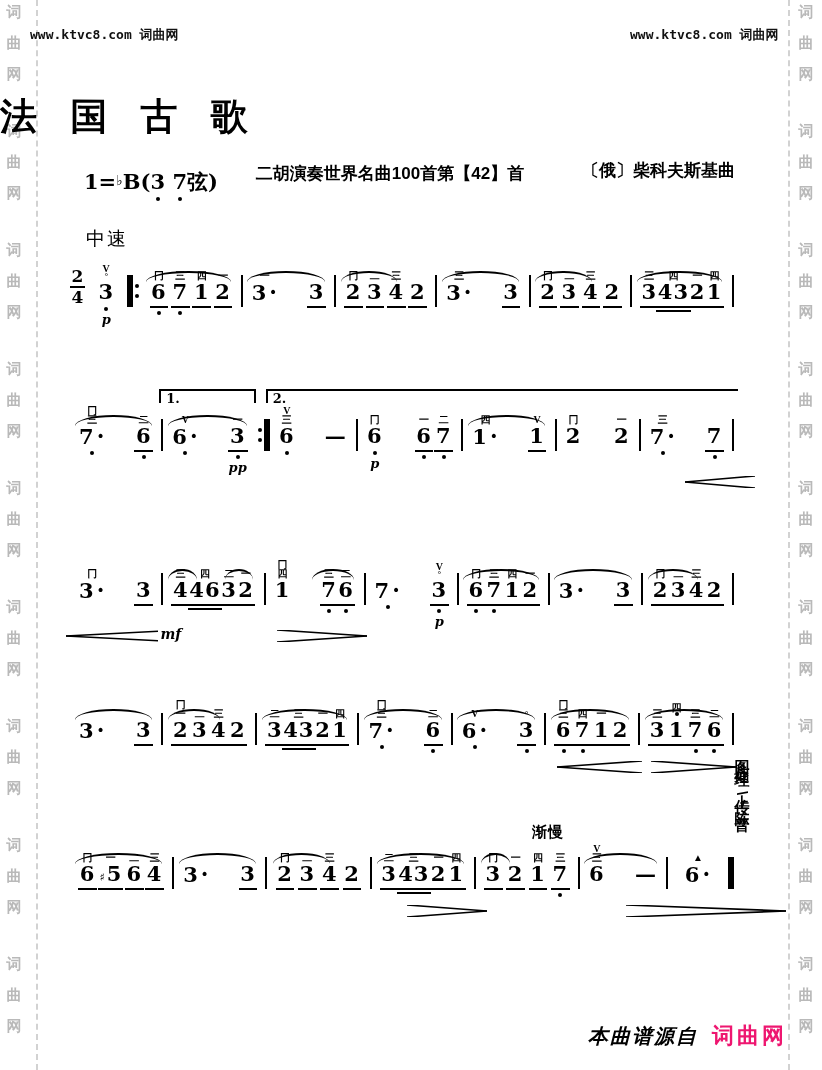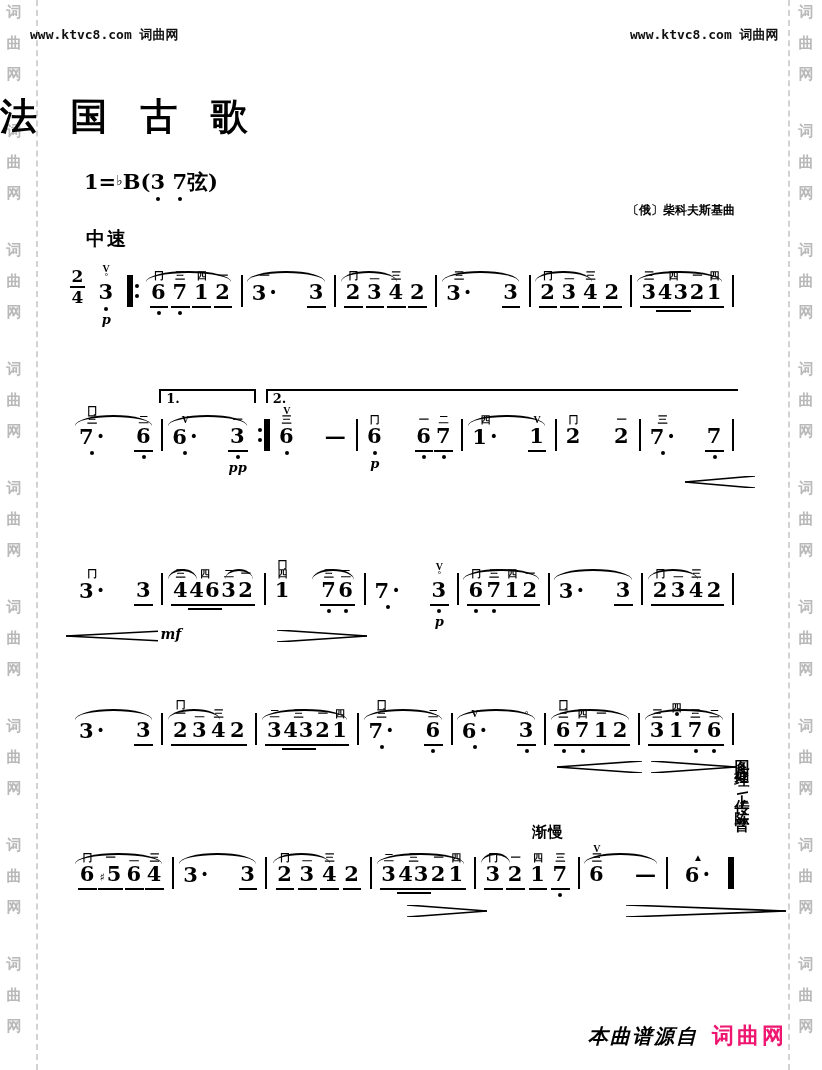--- a/index.html
+++ b/index.html
@@ -21,28 +21,28 @@
            font-weight:bold;font-size:13px;letter-spacing:0px;color:#111;}
   #url-left{left:30px;}
   #url-right{left:630px;}
 
   
   #title{position:absolute;top:92px;left:0;width:780px;text-align:left;
          font-family:"Liberation Serif",serif;font-size:37px;font-weight:bold;letter-spacing:12px;}
   #series{position:absolute;top:162px;left:180px;width:420px;text-align:center;
           font-size:17px;font-weight:bold;}
   #composer{position:absolute;top:158px;left:440px;width:295px;text-align:right;
-            font-size:12px;font-weight:bold;line-height:26px;margin-top:39px;}
+            font-size:17px;font-weight:bold;line-height:26px;}
   #keysig{position:absolute;top:168px;left:84px;font-size:21px;font-weight:bold;
           font-family:"DejaVu Serif",serif;}
   #keysig .flat{font-size:14px;vertical-align:4px;}
   .knum{position:relative;display:inline-block;}
   .knum .kdot{position:absolute;left:50%;bottom:-7px;width:4px;height:4px;margin-left:-2px;
               background:#000;border-radius:50%;}
-  #tempo{position:absolute;top:226px;left:86px;font-size:19px;font-weight:bold;letter-spacing:2px;}
+  #tempo{position:absolute;top:226px;left:86px;font-size:19px;font-weight:normal;letter-spacing:2px;}
 
   
   #score{position:absolute;left:0;top:0;width:822px;height:1070px;}
   .system{position:absolute;left:70px;width:664px;display:flex;align-items:stretch;}
   .measure{position:relative;display:flex;justify-content:space-between;align-items:flex-start;
            padding:0 9px;min-height:64px;}
   .measure.single{justify-content:center;}
   .note{display:inline-flex;flex-direction:column;align-items:center;min-width:16px;}
   .note.gap{margin-left:30px;}
   .n-above{height:22px;display:flex;flex-direction:column;align-items:center;justify-content:flex-end;
@@ -167,20 +167,21 @@
       <div class="wchar">词</div>
       <div class="wchar">曲</div>
       <div class="wchar">网</div>
       <div class="wgap"></div>
     </div>
 
   <div class="top-url" id="url-left">www.ktvc8.com 词曲网</div>
   <div class="top-url" id="url-right">www.ktvc8.com 词曲网</div>
 
   <div id="title">法 国 古 歌</div>
+  <div id="series">二胡演奏世界名曲100首第【42】首</div>
 
   <div id="composer">
     <div>〔俄〕柴科夫斯基曲</div>
   </div>
 
   <div id="keysig"><span>1=</span><span class="flat">♭</span><span>B(</span><span class="knum"><span>3</span><i class="kdot"></i></span><span>&nbsp;</span><span class="knum"><span>7</span><i class="kdot"></i></span><span>弦)</span></div>
 
   <div id="tempo">中速</div>
 
   <div id="score">

